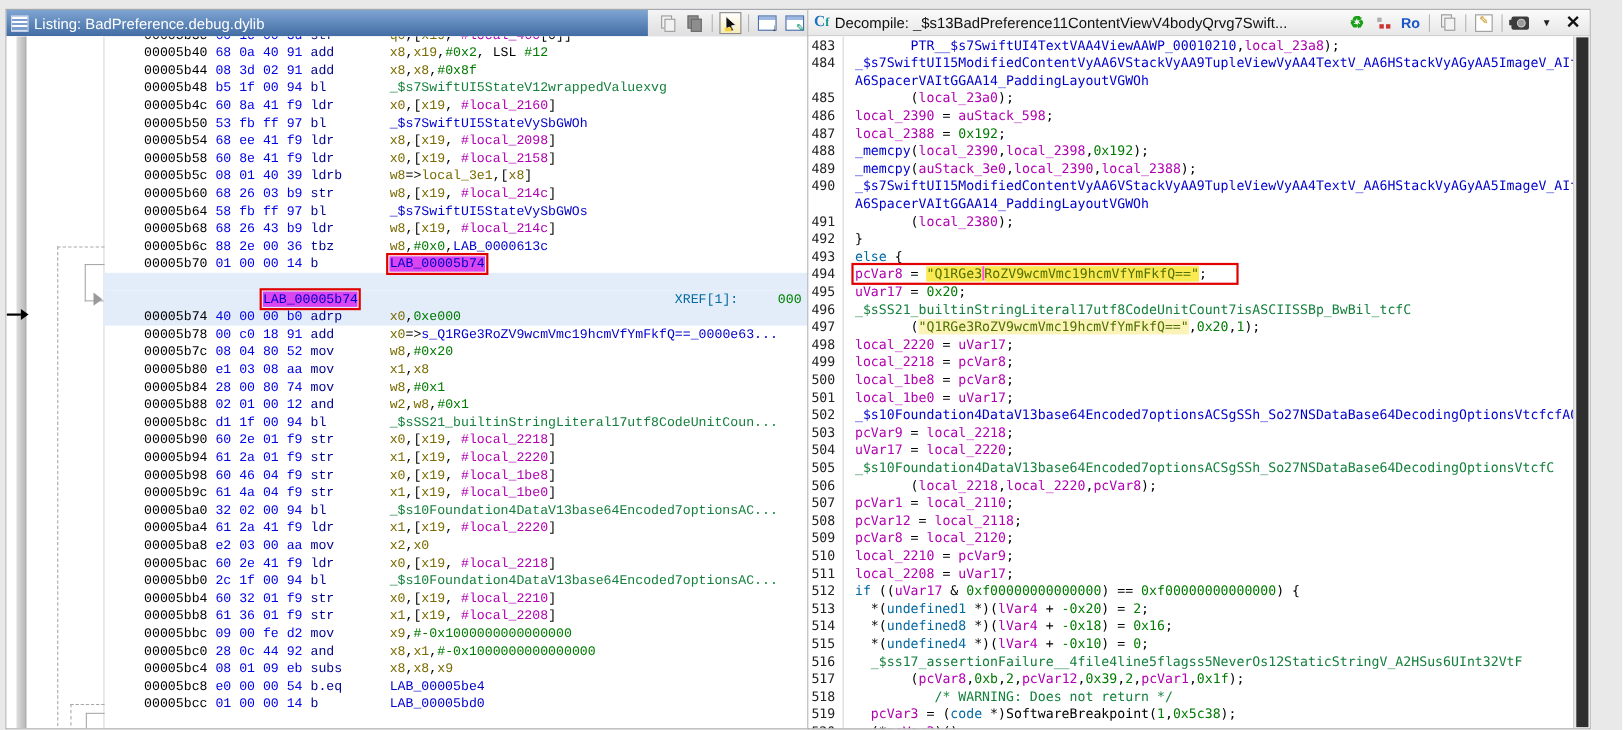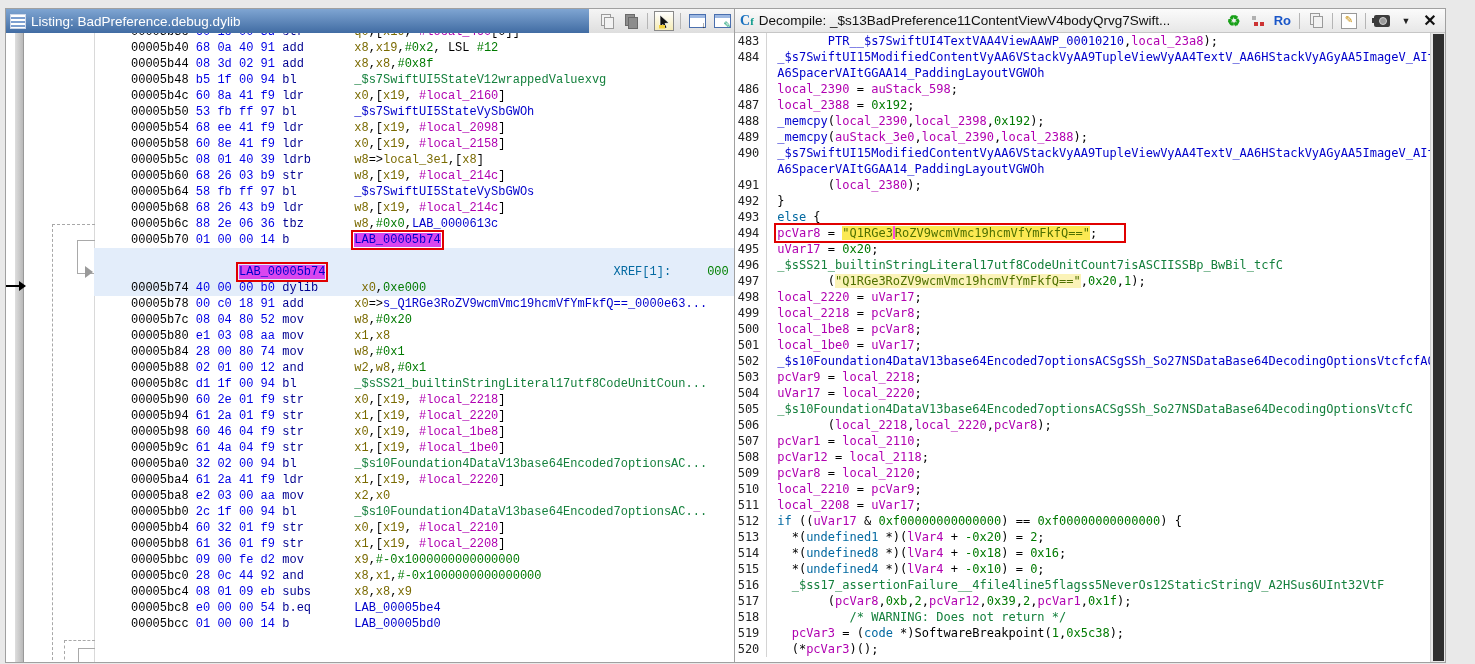--- a/index.html
+++ b/index.html
@@ -149,38 +149,39 @@
           <div class="lrow"><span class="s-a">00005b44 </span><span class="s-by">08 3d 02 91 </span><span class="s-mn">add       </span><span class="s-r">x8</span><span class="s-p">,</span><span class="s-r">x8</span><span class="s-p">,</span><span class="s-n">#0x8f</span></div>
           <div class="lrow"><span class="s-a">00005b48 </span><span class="s-by">b5 1f 00 94 </span><span class="s-mn">bl        </span><span class="s-fr">_$s7SwiftUI5StateV12wrappedValuexvg</span></div>
           <div class="lrow"><span class="s-a">00005b4c </span><span class="s-by">60 8a 41 f9 </span><span class="s-mn">ldr       </span><span class="s-r">x0</span><span class="s-p">,[</span><span class="s-r">x19</span><span class="s-p">, </span><span class="s-v">#local_2160</span><span class="s-p">]</span></div>
           <div class="lrow"><span class="s-a">00005b50 </span><span class="s-by">53 fb ff 97 </span><span class="s-mn">bl        </span><span class="s-fb">_$s7SwiftUI5StateVySbGWOh</span></div>
           <div class="lrow"><span class="s-a">00005b54 </span><span class="s-by">68 ee 41 f9 </span><span class="s-mn">ldr       </span><span class="s-r">x8</span><span class="s-p">,[</span><span class="s-r">x19</span><span class="s-p">, </span><span class="s-v">#local_2098</span><span class="s-p">]</span></div>
           <div class="lrow"><span class="s-a">00005b58 </span><span class="s-by">60 8e 41 f9 </span><span class="s-mn">ldr       </span><span class="s-r">x0</span><span class="s-p">,[</span><span class="s-r">x19</span><span class="s-p">, </span><span class="s-v">#local_2158</span><span class="s-p">]</span></div>
           <div class="lrow"><span class="s-a">00005b5c </span><span class="s-by">08 01 40 39 </span><span class="s-mn">ldrb      </span><span class="s-r">w8</span><span class="s-p">=&gt;</span><span class="s-r">local_3e1</span><span class="s-p">,[</span><span class="s-r">x8</span><span class="s-p">]</span></div>
           <div class="lrow"><span class="s-a">00005b60 </span><span class="s-by">68 26 03 b9 </span><span class="s-mn">str       </span><span class="s-r">w8</span><span class="s-p">,[</span><span class="s-r">x19</span><span class="s-p">, </span><span class="s-v">#local_214c</span><span class="s-p">]</span></div>
           <div class="lrow"><span class="s-a">00005b64 </span><span class="s-by">58 fb ff 97 </span><span class="s-mn">bl        </span><span class="s-fb">_$s7SwiftUI5StateVySbGWOs</span></div>
           <div class="lrow"><span class="s-a">00005b68 </span><span class="s-by">68 26 43 b9 </span><span class="s-mn">ldr       </span><span class="s-r">w8</span><span class="s-p">,[</span><span class="s-r">x19</span><span class="s-p">, </span><span class="s-v">#local_214c</span><span class="s-p">]</span></div>
-          <div class="lrow"><span class="s-a">00005b6c </span><span class="s-by">88 2e 06 36 </span><span class="s-mn">tbz       </span><span class="s-r">w8</span><span class="s-p">,</span><span class="s-n">#0x0</span><span class="s-p">,</span><span class="s-fb">LAB_0000613c</span></div>
+          <div class="lrow"><span class="s-a">00005b6c </span><span class="s-by">88 2e 00 36 </span><span class="s-mn">tbz       </span><span class="s-r">w8</span><span class="s-p">,</span><span class="s-n">#0x0</span><span class="s-p">,</span><span class="s-fb">LAB_0000613c</span></div>
           <div class="lrow"><span class="s-a">00005b70 </span><span class="s-by">01 00 00 14 </span><span class="s-mn">b         </span><span class="s-hlbox">LAB_00005b74</span></div>
           <div class="lrow hl"><span class="s-p"> </span></div>
           <div class="lrow hl"><span class="s-p">               </span><span class="s-hlbox">LAB_00005b74</span><span class="s-p">                                        </span><span class="s-xh">XREF[1]:</span><span class="s-p">     </span><span class="s-xr">000</span></div>
-          <div class="lrow hl"><span class="s-a">00005b74 </span><span class="s-by">40 00 00 b0 </span><span class="s-mn">dylib      </span><span class="s-r">x0</span><span class="s-p">,</span><span class="s-n">0xe000</span></div>
+          <div class="lrow hl"><span class="s-a">00005b74 </span><span class="s-by">40 00 00 b0 </span><span class="s-mn">adrp      </span><span class="s-r">x0</span><span class="s-p">,</span><span class="s-n">0xe000</span></div>
           <div class="lrow"><span class="s-a">00005b78 </span><span class="s-by">00 c0 18 91 </span><span class="s-mn">add       </span><span class="s-r">x0</span><span class="s-p">=&gt;</span><span class="s-fb">s_Q1RGe3RoZV9wcmVmc19hcmVfYmFkfQ==_0000e63...</span></div>
           <div class="lrow"><span class="s-a">00005b7c </span><span class="s-by">08 04 80 52 </span><span class="s-mn">mov       </span><span class="s-r">w8</span><span class="s-p">,</span><span class="s-n">#0x20</span></div>
           <div class="lrow"><span class="s-a">00005b80 </span><span class="s-by">e1 03 08 aa </span><span class="s-mn">mov       </span><span class="s-r">x1</span><span class="s-p">,</span><span class="s-r">x8</span></div>
           <div class="lrow"><span class="s-a">00005b84 </span><span class="s-by">28 00 80 74 </span><span class="s-mn">mov       </span><span class="s-r">w8</span><span class="s-p">,</span><span class="s-n">#0x1</span></div>
           <div class="lrow"><span class="s-a">00005b88 </span><span class="s-by">02 01 00 12 </span><span class="s-mn">and       </span><span class="s-r">w2</span><span class="s-p">,</span><span class="s-r">w8</span><span class="s-p">,</span><span class="s-n">#0x1</span></div>
           <div class="lrow"><span class="s-a">00005b8c </span><span class="s-by">d1 1f 00 94 </span><span class="s-mn">bl        </span><span class="s-fr">_$sSS21_builtinStringLiteral17utf8CodeUnitCoun...</span></div>
           <div class="lrow"><span class="s-a">00005b90 </span><span class="s-by">60 2e 01 f9 </span><span class="s-mn">str       </span><span class="s-r">x0</span><span class="s-p">,[</span><span class="s-r">x19</span><span class="s-p">, </span><span class="s-v">#local_2218</span><span class="s-p">]</span></div>
           <div class="lrow"><span class="s-a">00005b94 </span><span class="s-by">61 2a 01 f9 </span><span class="s-mn">str       </span><span class="s-r">x1</span><span class="s-p">,[</span><span class="s-r">x19</span><span class="s-p">, </span><span class="s-v">#local_2220</span><span class="s-p">]</span></div>
           <div class="lrow"><span class="s-a">00005b98 </span><span class="s-by">60 46 04 f9 </span><span class="s-mn">str       </span><span class="s-r">x0</span><span class="s-p">,[</span><span class="s-r">x19</span><span class="s-p">, </span><span class="s-v">#local_1be8</span><span class="s-p">]</span></div>
           <div class="lrow"><span class="s-a">00005b9c </span><span class="s-by">61 4a 04 f9 </span><span class="s-mn">str       </span><span class="s-r">x1</span><span class="s-p">,[</span><span class="s-r">x19</span><span class="s-p">, </span><span class="s-v">#local_1be0</span><span class="s-p">]</span></div>
           <div class="lrow"><span class="s-a">00005ba0 </span><span class="s-by">32 02 00 94 </span><span class="s-mn">bl        </span><span class="s-fr">_$s10Foundation4DataV13base64Encoded7optionsAC...</span></div>
           <div class="lrow"><span class="s-a">00005ba4 </span><span class="s-by">61 2a 41 f9 </span><span class="s-mn">ldr       </span><span class="s-r">x1</span><span class="s-p">,[</span><span class="s-r">x19</span><span class="s-p">, </span><span class="s-v">#local_2220</span><span class="s-p">]</span></div>
           <div class="lrow"><span class="s-a">00005ba8 </span><span class="s-by">e2 03 00 aa </span><span class="s-mn">mov       </span><span class="s-r">x2</span><span class="s-p">,</span><span class="s-r">x0</span></div>
+          <div class="lrow"><span class="s-a">00005bac </span><span class="s-by">60 2e 41 f9 </span><span class="s-mn">ldr       </span><span class="s-r">x0</span><span class="s-p">,[</span><span class="s-r">x19</span><span class="s-p">, </span><span class="s-v">#local_2218</span><span class="s-p">]</span></div>
           <div class="lrow"><span class="s-a">00005bb0 </span><span class="s-by">2c 1f 00 94 </span><span class="s-mn">bl        </span><span class="s-fr">_$s10Foundation4DataV13base64Encoded7optionsAC...</span></div>
           <div class="lrow"><span class="s-a">00005bb4 </span><span class="s-by">60 32 01 f9 </span><span class="s-mn">str       </span><span class="s-r">x0</span><span class="s-p">,[</span><span class="s-r">x19</span><span class="s-p">, </span><span class="s-v">#local_2210</span><span class="s-p">]</span></div>
           <div class="lrow"><span class="s-a">00005bb8 </span><span class="s-by">61 36 01 f9 </span><span class="s-mn">str       </span><span class="s-r">x1</span><span class="s-p">,[</span><span class="s-r">x19</span><span class="s-p">, </span><span class="s-v">#local_2208</span><span class="s-p">]</span></div>
           <div class="lrow"><span class="s-a">00005bbc </span><span class="s-by">09 00 fe d2 </span><span class="s-mn">mov       </span><span class="s-r">x9</span><span class="s-p">,</span><span class="s-n">#-0x1000000000000000</span></div>
           <div class="lrow"><span class="s-a">00005bc0 </span><span class="s-by">28 0c 44 92 </span><span class="s-mn">and       </span><span class="s-r">x8</span><span class="s-p">,</span><span class="s-r">x1</span><span class="s-p">,</span><span class="s-n">#-0x1000000000000000</span></div>
           <div class="lrow"><span class="s-a">00005bc4 </span><span class="s-by">08 01 09 eb </span><span class="s-mn">subs      </span><span class="s-r">x8</span><span class="s-p">,</span><span class="s-r">x8</span><span class="s-p">,</span><span class="s-r">x9</span></div>
           <div class="lrow"><span class="s-a">00005bc8 </span><span class="s-by">e0 00 00 54 </span><span class="s-mn">b.eq      </span><span class="s-fb">LAB_00005be4</span></div>
           <div class="lrow"><span class="s-a">00005bcc </span><span class="s-by">01 00 00 14 </span><span class="s-mn">b         </span><span class="s-fb">LAB_00005bd0</span></div>
         </div>
       <div class="mk-pill"></div>
@@ -236,20 +237,24 @@
           </div>
           <div class="dline">
             <span class="lnum">484</span>
             <span class="dcode"><span class="s-p"> </span><span class="s-fb">_$s7SwiftUI15ModifiedContentVyAA6VStackVyAA9TupleViewVyAA4TextV_AA6HStackVyAGyAA5ImageV_AItG</span></span>
           </div>
           <div class="dline">
             <span class="lnum"></span>
             <span class="dcode"><span class="s-p"> </span><span class="s-fb">A6SpacerVAItGGAA14_PaddingLayoutVGWOh</span></span>
           </div>
           <div class="dline">
+            <span class="lnum">485</span>
+            <span class="dcode"><span class="s-p">        (</span><span class="s-v">local_23a0</span><span class="s-p">);</span></span>
+          </div>
+          <div class="dline">
             <span class="lnum">486</span>
             <span class="dcode"><span class="s-p"> </span><span class="s-v">local_2390</span><span class="s-p"> = </span><span class="s-v">auStack_598</span><span class="s-p">;</span></span>
           </div>
           <div class="dline">
             <span class="lnum">487</span>
             <span class="dcode"><span class="s-p"> </span><span class="s-v">local_2388</span><span class="s-p"> = </span><span class="s-n">0x192</span><span class="s-p">;</span></span>
           </div>
           <div class="dline">
             <span class="lnum">488</span>
             <span class="dcode"><span class="s-p"> </span><span class="s-fb">_memcpy</span><span class="s-p">(</span><span class="s-v">local_2390</span><span class="s-p">,</span><span class="s-v">local_2398</span><span class="s-p">,</span><span class="s-n">0x192</span><span class="s-p">);</span></span>

